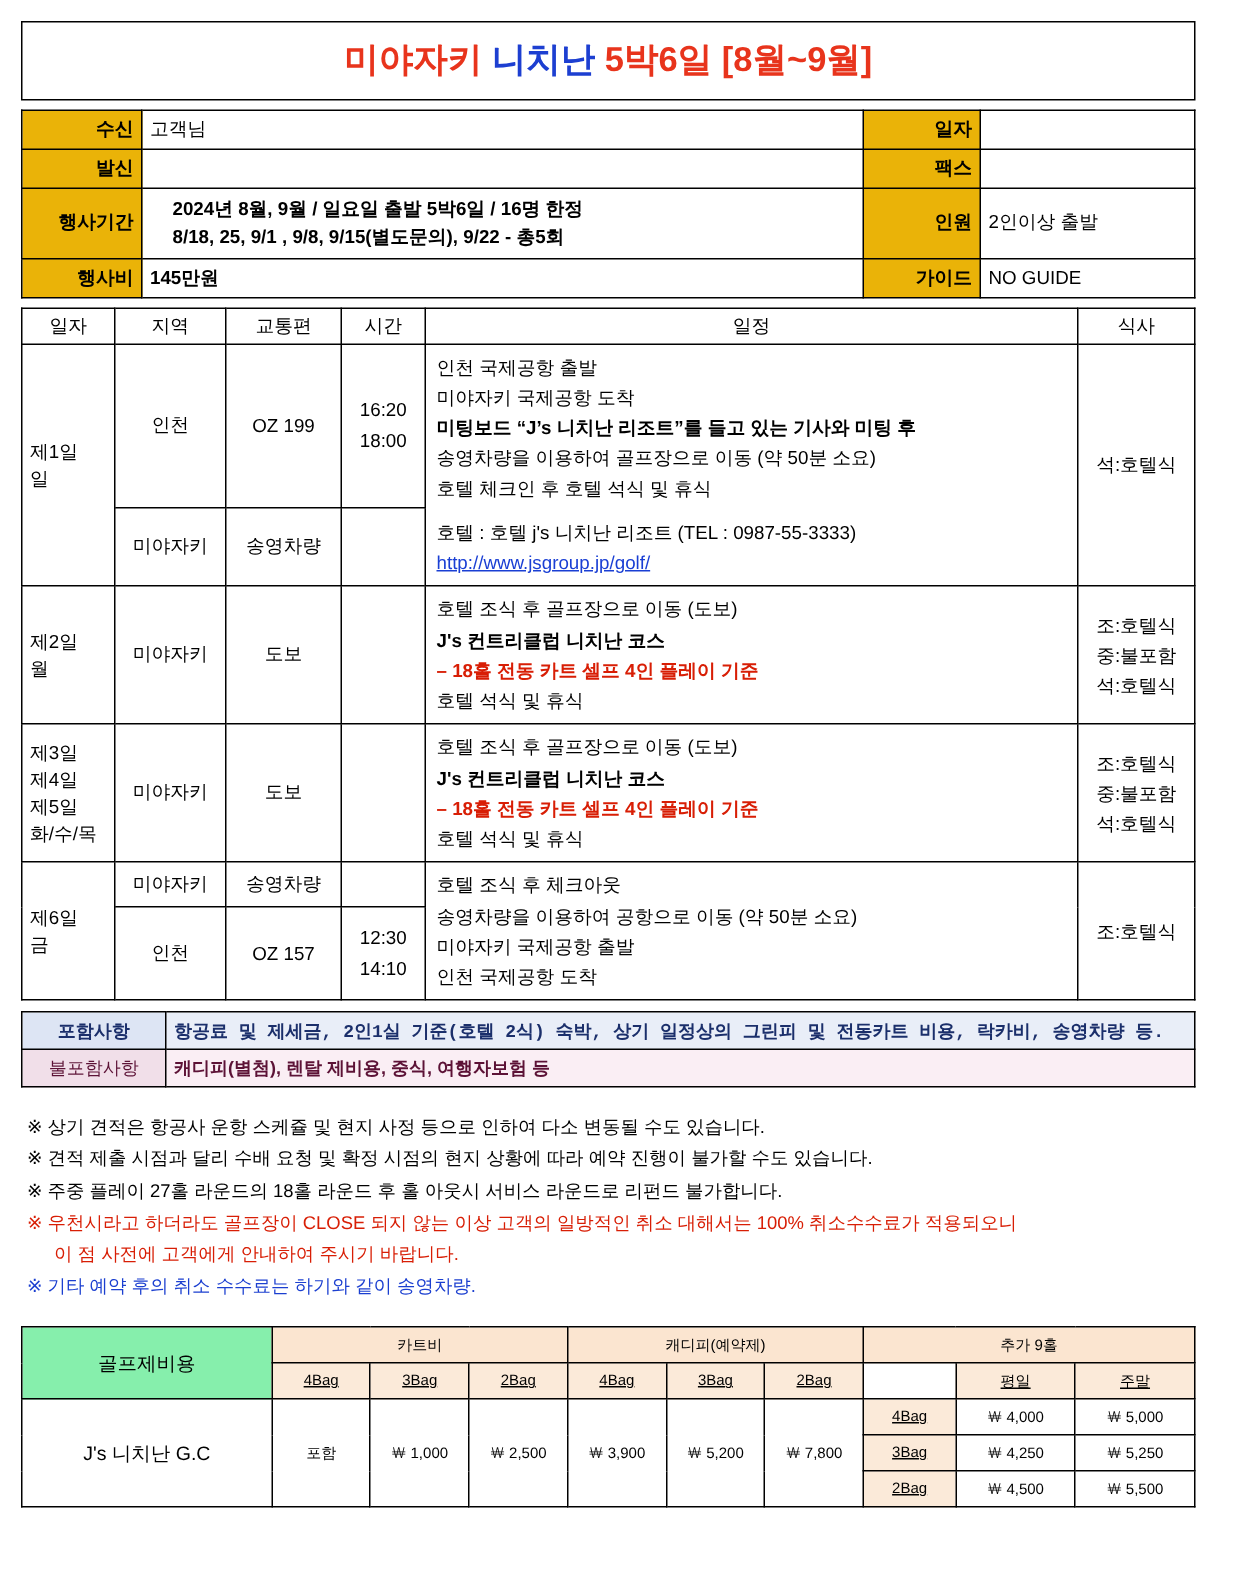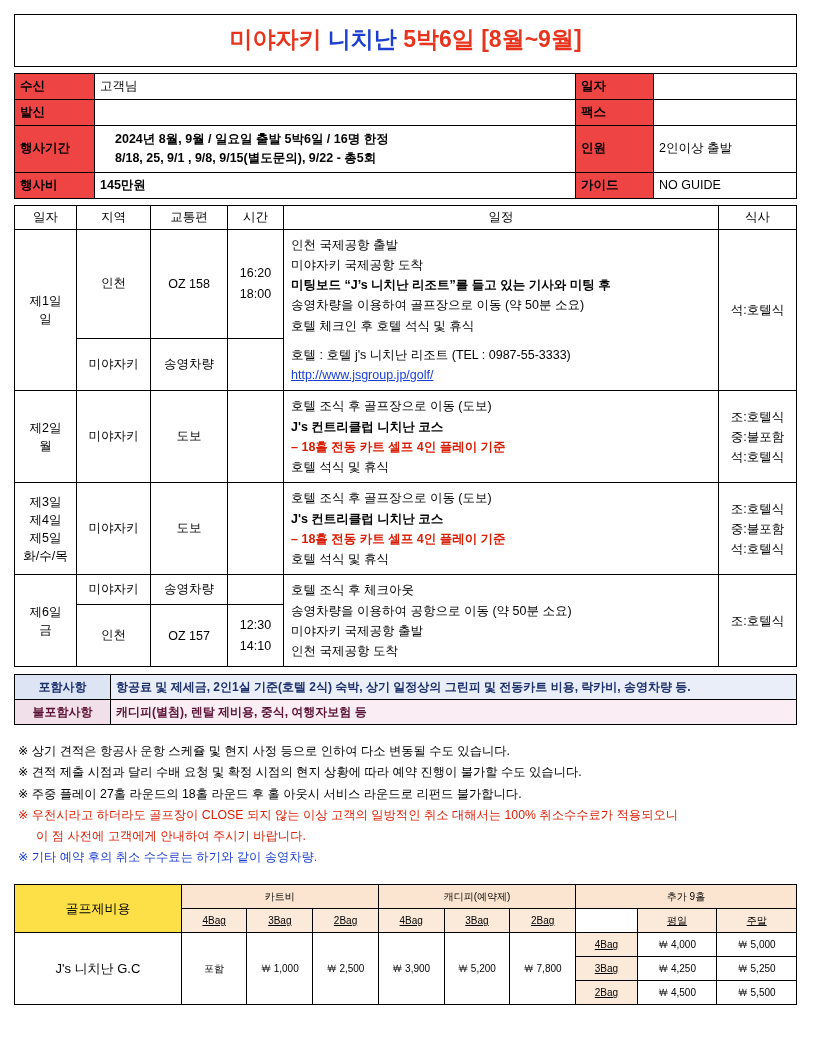--- a/index.html
+++ b/index.html
@@ -29,55 +29,55 @@
   .title-box .t1 { color: #e8341c; font-weight: bold; font-size: 23px; letter-spacing: 0px; }
   .title-box .t2 { color: #1d3fd1; font-weight: bold; font-size: 23px; }
   .title-box .t3 { color: #e8341c; font-weight: bold; font-size: 23px; }
 
   table { border-collapse: collapse; width: 100%; }
   td, th { border: 1px solid #000; padding: 2px 5px; vertical-align: middle; }
 
   
   .info td { height: 26px; font-size: 12.5px; }
   .info .lbl {
-    text-align: left; font-weight: bold; background: #ef4444;
+    text-align: right; font-weight: bold; background: #eab308;
   }
   .info .val { text-align: left; }
   .hb { font-weight: bold; }
   .period td { line-height: 1.5; }
   .fee { font-size: 16px; font-weight: bold; }
 
   
   .itin { margin-top: 6px; }
   .itin th {
     text-align: center; font-weight: normal; height: 24px; font-size: 12.5px;
     background: #ffffff;
   }
   .itin td { font-size: 12.5px; }
   .c { text-align: center; }
-  .day-cell { text-align: center; line-height: 1.45; }
+  .day-cell { line-height: 1.45; }
   .sched { padding: 5px 7px; line-height: 1.62; }
   .sched .bold { font-weight: bold; }
   .sched .red { color: #d81e05; font-weight: bold; }
   .sched .link { color: #1a3fd4; text-decoration: underline; }
   .meal { text-align: center; line-height: 1.6; font-size: 12px; }
   .times { text-align: center; line-height: 1.62; }
 
   
   .incl { margin-top: 7px; }
   .incl td { height: 25px; font-size: 12px; }
   .incl .k {
     text-align: center; font-weight: bold; background: #dde5f4;
     color: #1b2f6b; width: 96px;
   }
   .incl .k2 {
-    text-align: center; font-weight: bold; background: #f1dfe9;
+    text-align: center; font-weight: normal; background: #f1dfe9;
     color: #5c1236; width: 96px;
   }
-  .incl .v { background: #e9eef8; font-weight: bold; color: #1b2f6b; }
+  .incl .v { background: #e9eef8; font-weight: bold; color: #1b2f6b; font-family: Liberation Mono, monospace; }
   .incl .v2 { background: #faeef4; font-weight: bold; color: #5c1236; }
 
   
   .notes {
     margin-top: 14px;
     padding: 2px 4px 10px 4px;
     line-height: 1.72;
     font-size: 12.3px;
   }
   .notes div { white-space: pre-wrap; }
@@ -163,21 +163,21 @@
       </tr>
     </thead>
     <tbody>
 
       <tr>
         <td class="day-cell" rowspan="2">
           <div>제1일</div>
             <div>일</div>
         </td>
         <td class="c">인천</td>
-        <td class="c">OZ 158</td>
+        <td class="c">OZ 199</td>
         <td class="times">
           <div>16:20</div>
           <div>18:00</div>
         </td>
         <td class="sched" rowspan="2">
           <div>인천 국제공항 출발</div>
           <div>미야자키 국제공항 도착</div>
           <div class="bold">미팅보드 “J’s 니치난 리조트”를 들고 있는 기사와 미팅 후</div>
           <div>송영차량을 이용하여 골프장으로 이동 (약 50분 소요)</div>
           <div>호텔 체크인 후 호텔 석식 및 휴식</div>
@@ -294,21 +294,21 @@
         <col style="width:66px">
       <col style="width:66px">
         <col style="width:66px">
         <col style="width:66px">
       <col style="width:62px">
         <col style="width:80px">
         <col style="width:80px">
     </colgroup>
     <tbody>
       <tr>
-        <td rowspan="2" class="name hdr-orange" style="background:#fde047;">골프제비용</td>
+        <td rowspan="2" class="name hdr-orange" style="background:#86efac;">골프제비용</td>
         <td colspan="3" class="hdr-orange">카트비</td>
         <td colspan="3" class="hdr-orange">캐디피(예약제)</td>
         <td colspan="3" class="hdr-orange">추가 9홀</td>
       </tr>
       <tr>
         <td class="sub">4Bag</td>
         <td class="sub">3Bag</td>
         <td class="sub">2Bag</td>
         <td class="sub">4Bag</td>
         <td class="sub">3Bag</td>

